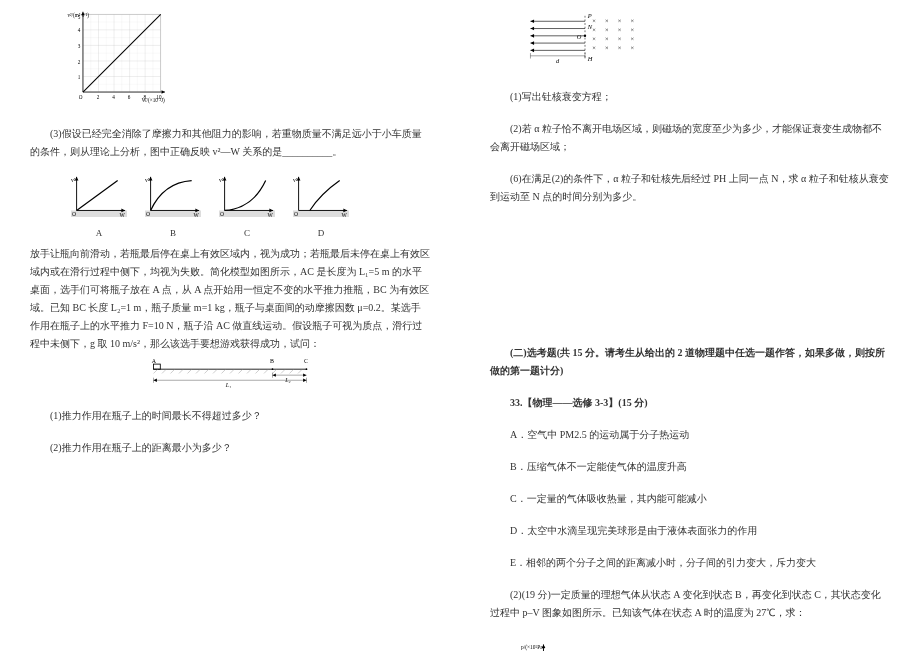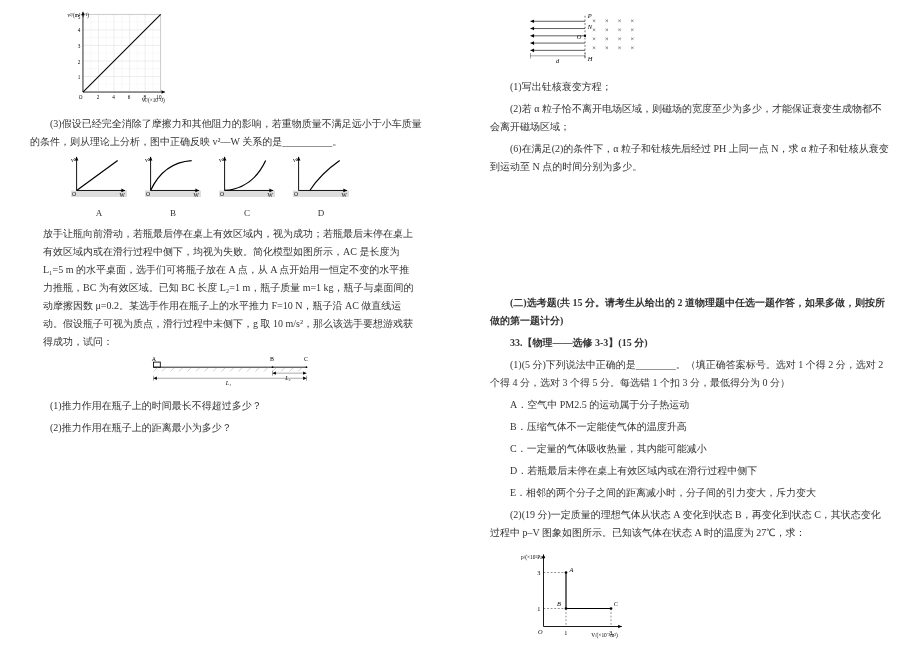--- a/index.html
+++ b/index.html
@@ -11,22 +11,22 @@
     font-size: 10px;
     color: #333;
     line-height: 1.8;
     display: flex;
   }
   .col {
     width: 50%;
     padding: 10px 30px;
     position: relative;
   }
-  .para { text-indent: 2em; margin: 4px 0; }
-  .para-ni { margin: 2px 13px; }
+  .para { text-indent: 2em; margin: 14px 0; }
+  .para-ni { margin: 2px 0; }
   .graph1 {
     width: 105px; height: 95px;
     margin-left: 35px;
   }
   .mini-graphs {
     display: flex;
     gap: 16px;
     margin: 4px 0 4px 40px;
   }
   .mini {
@@ -277,25 +277,24 @@
   </svg>
 
   <p class="para">(1)写出钍核衰变方程；</p>
   <p class="para">(2)若 α 粒子恰不离开电场区域，则磁场的宽度至少为多少，才能保证衰变生成物都不会离开磁场区域；</p>
   <p class="para">(6)在满足(2)的条件下，α 粒子和钍核先后经过 PH 上同一点 N，求 α 粒子和钍核从衰变到运动至 N 点的时间分别为多少。</p>
 
   <div class="gap-col2"></div>
 
   <p class="para bold">(二)选考题(共 15 分。请考生从给出的 2 道物理题中任选一题作答，如果多做，则按所做的第一题计分)</p>
   <p class="para bold">33.【物理——选修 3-3】(15 分)</p>
-  <p class="para">(1)(5 分)下列说法中正确的是________。（填正确答案标号。选对 1 个得 2 分，选对 2 个得 4 分，选对 3 个得 5 分。每选错 1 个扣 3 分，最低得分为 0 分）</p>
   <p class="para">A．空气中 PM2.5 的运动属于分子热运动</p>
   <p class="para">B．压缩气体不一定能使气体的温度升高</p>
   <p class="para">C．一定量的气体吸收热量，其内能可能减小</p>
-  <p class="para">D．若瓶最后未停在桌上有效区域内或在滑行过程中侧下</p>
+  <p class="para">D．太空中水滴呈现完美球形是由于液体表面张力的作用</p>
   <p class="para">E．相邻的两个分子之间的距离减小时，分子间的引力变大，斥力变大</p>
   <p class="para">(2)(19 分)一定质量的理想气体从状态 A 变化到状态 B，再变化到状态 C，其状态变化过程中 p–V 图象如图所示。已知该气体在状态 A 时的温度为 27℃，求：</p>
 
   
   <svg class="pv-diagram" viewBox="0 0 120 100">
     <line x1="25" y1="85" x2="112" y2="85" stroke="#000"></line>
     <line x1="25" y1="85" x2="25" y2="5" stroke="#000"></line>
     <polygon points="112,85 108,83 108,87" fill="#000"></polygon>
     <polygon points="25,5 23,9 27,9" fill="#000"></polygon>
 

